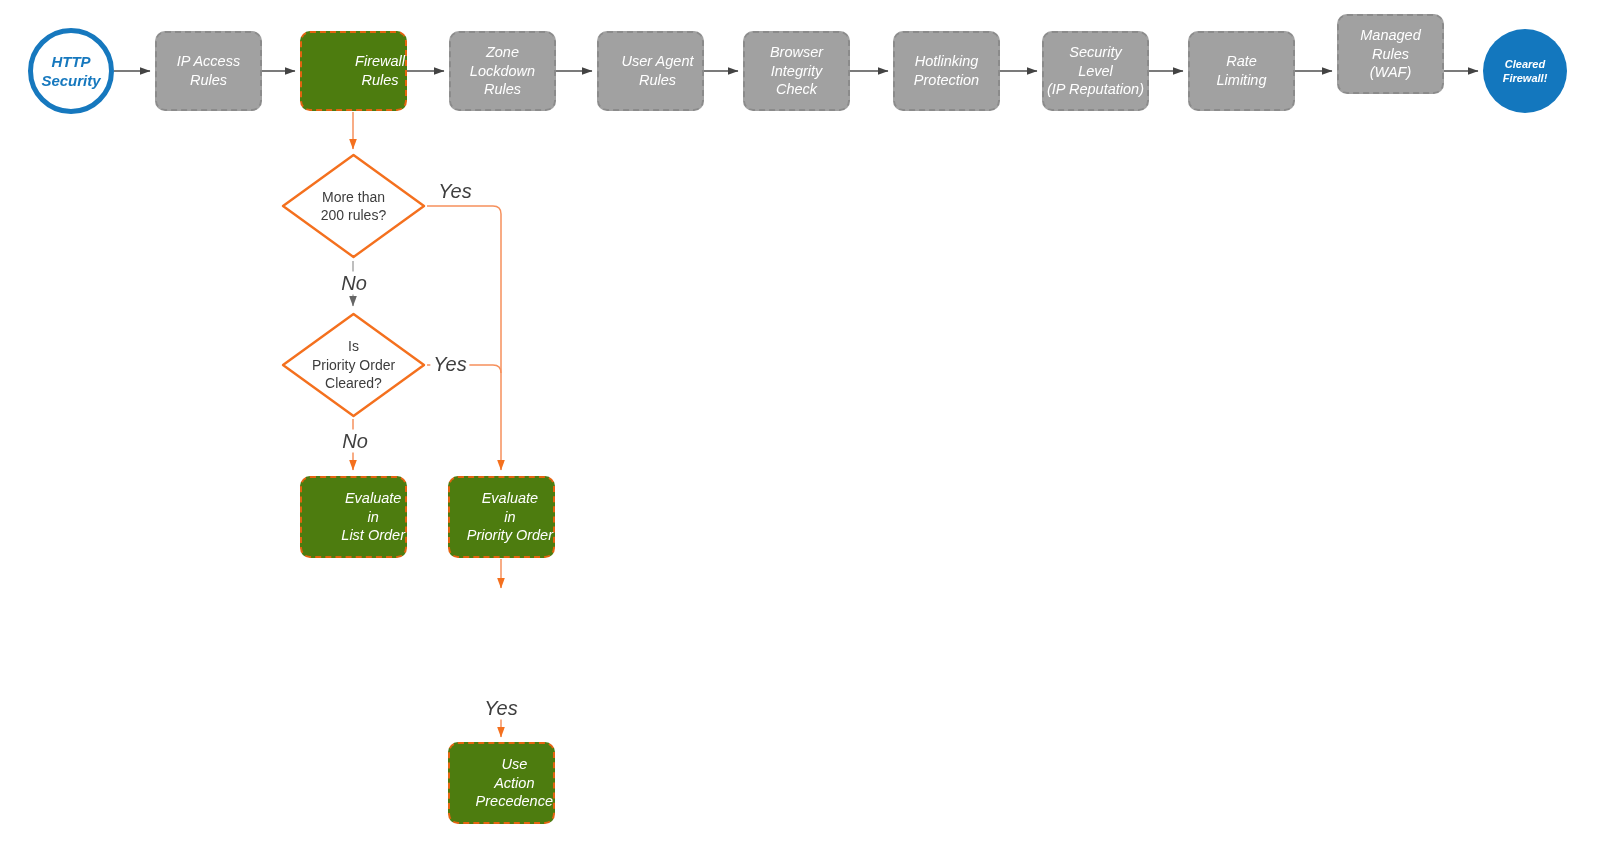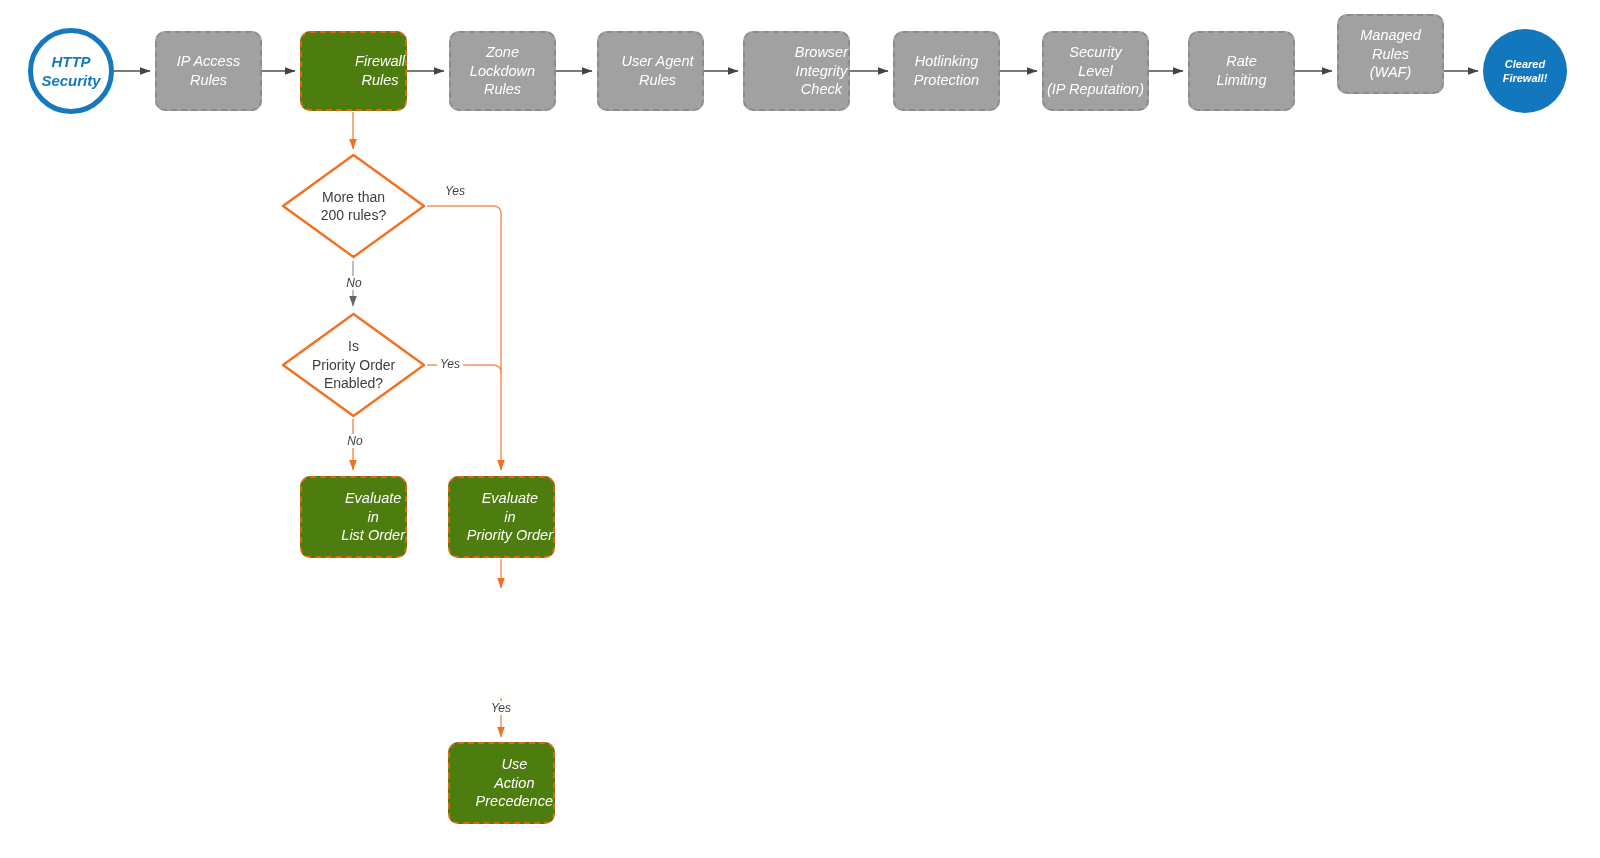--- a/index.html
+++ b/index.html
@@ -46,21 +46,21 @@
   .diamond { position: absolute; display: flex; align-items: center; justify-content: center; text-align: center; }
   .diamond svg { position: absolute; left: 0; top: 0; width: 100%; height: 100%; }
   .diamond polygon { fill: #ffffff; stroke: #f4701e; stroke-width: 2.4; stroke-linejoin: round; }
   .diamond .lbl { position: relative; font-style: normal; color: #3d3d3d; font-size: 14px; line-height: 1.32; }
 
   .edge-label {
     position: absolute;
     transform: translate(-50%, -50%);
     font-style: italic;
     color: #3f3f3f;
-    font-size: 12px;
+    font-size: 20px;
     background: #ffffff;
     padding: 0 3px;
     white-space: nowrap;
   }
 </style>
 </head>
 <body>
 
 <div class="canvas">
 
@@ -117,21 +117,21 @@
   </div>
   <div class="node box gray" style="left:449px; top:31px;">
     <span class="lbl">Zone
 Lockdown
 Rules</span>
   </div>
   <div class="node box gray" style="left:597px; top:31px;padding-left:14px;">
     <span class="lbl">User Agent
 Rules</span>
   </div>
-  <div class="node box gray" style="left:743px; top:31px;justify-content:flex-end;">
+  <div class="node box gray" style="left:743px; top:31px;">
     <span class="lbl">Browser
 Integrity
 Check</span>
   </div>
   <div class="node box gray" style="left:1042px; top:31px;">
     <span class="lbl">Security
 Level
 (IP Reputation)</span>
   </div>
   <div class="node box gray" style="left:893px; top:31px;">
@@ -159,21 +159,21 @@
     <span class="lbl">More than
 200 rules?</span>
   </div>
 
   <div class="diamond" style="left:281px; top:312px; width:145px; height:106px;">
     <svg viewBox="0 0 145 106" preserveAspectRatio="none">
       <polygon points="72.5,2 143,53 72.5,104 2,53"></polygon>
     </svg>
     <span class="lbl">Is
 Priority Order
-Enabled?</span>
+Cleared?</span>
   </div>
 
 
   <div class="node box orange tall" style="left:300px; top:476px;">
     <span class="lbl">Evaluate
 in
 List Order</span>
   </div>
   <div class="node box orange tall" style="left:448px; top:476px;">
     <span class="lbl">Evaluate

